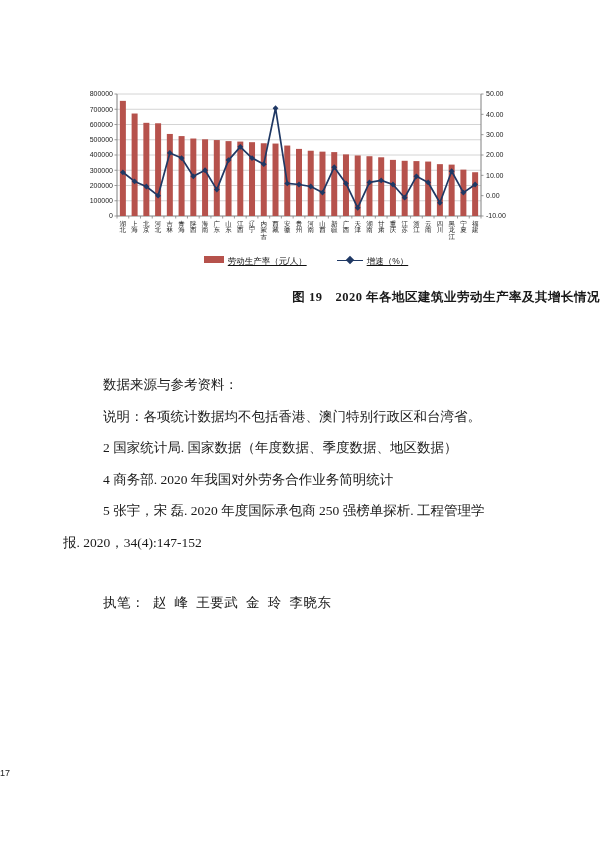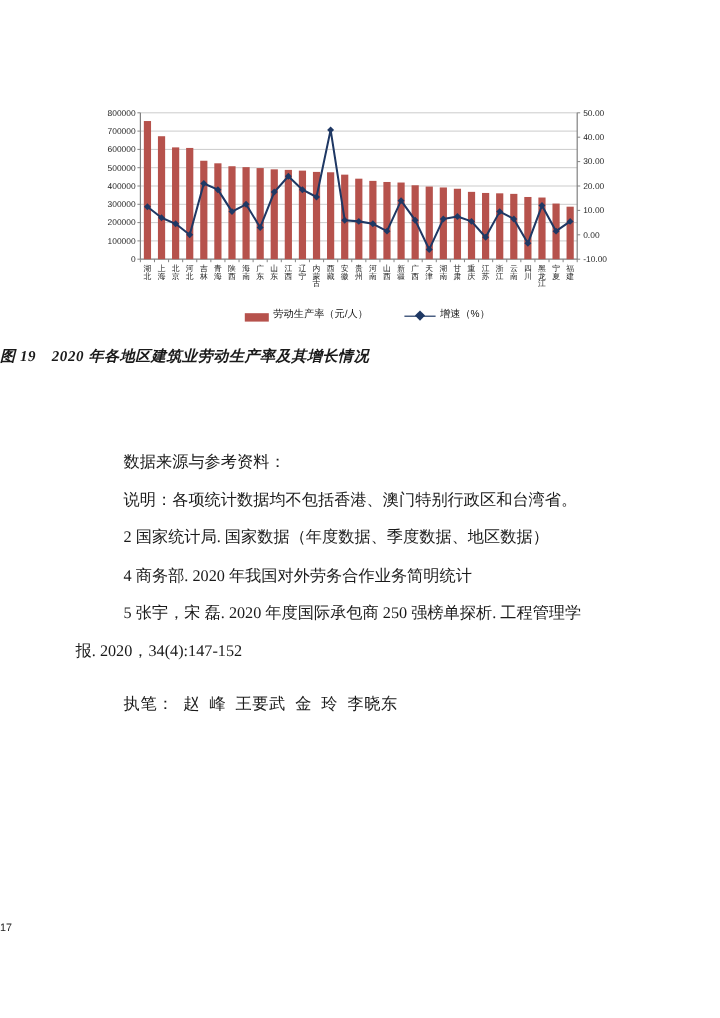--- a/index.html
+++ b/index.html
@@ -26,50 +26,49 @@
   .legend {
     display: flex;
     justify-content: center;
     align-items: center;
     gap: 30px;
     margin-top: 6px;
     font-size: 8.5px;
     font-family: "Liberation Sans", "DejaVu Sans", sans-serif;
     color: #111111;
   }
-  .legend-item { display: inline-flex; align-items: flex-end; }
+  .legend-item { display: inline-flex; align-items: flex-start; text-decoration: underline; }
   .swatch { width: 20px; height: 7px; display: inline-block; margin-right: 4px; }
   .line-marker { position: relative; width: 26px; height: 9px; display: inline-block; margin-right: 4px; }
   .lm-line { position: absolute; left: 0; right: 0; top: 3.6px; height: 1.6px; }
   .lm-diamond { position: absolute; left: 10px; top: 1.2px; width: 6px; height: 6px; transform: rotate(45deg); }
   .figure-caption {
     position: absolute;
     top: 289px;
     left: 0;
     width: 100%;
-    text-align: left;
+    text-align: right;
     font-size: 12.5px;
     font-weight: bold;
     letter-spacing: 0.5px;
-    font-style: italic;
   }
   .notes {
     position: absolute;
     top: 369px;
     left: 63px;
     width: 476px;
     font-size: 13.5px;
     line-height: 31.6px;
   }
   .notes p {
     margin: 0;
     text-indent: 40px;
     white-space: pre-wrap;
   }
-  .notes p.byline { margin-top: 12px; letter-spacing: 0.5px; }
+  .notes p.byline { margin-top: 28px; letter-spacing: 0.5px; }
   .page-num {
     position: absolute;
     top: 768px;
     left: 0;
     width: 100%;
     font-size: 9px;
     color: #222222;
     font-family: "Liberation Sans", "DejaVu Sans", sans-serif;
   }
 </style>

